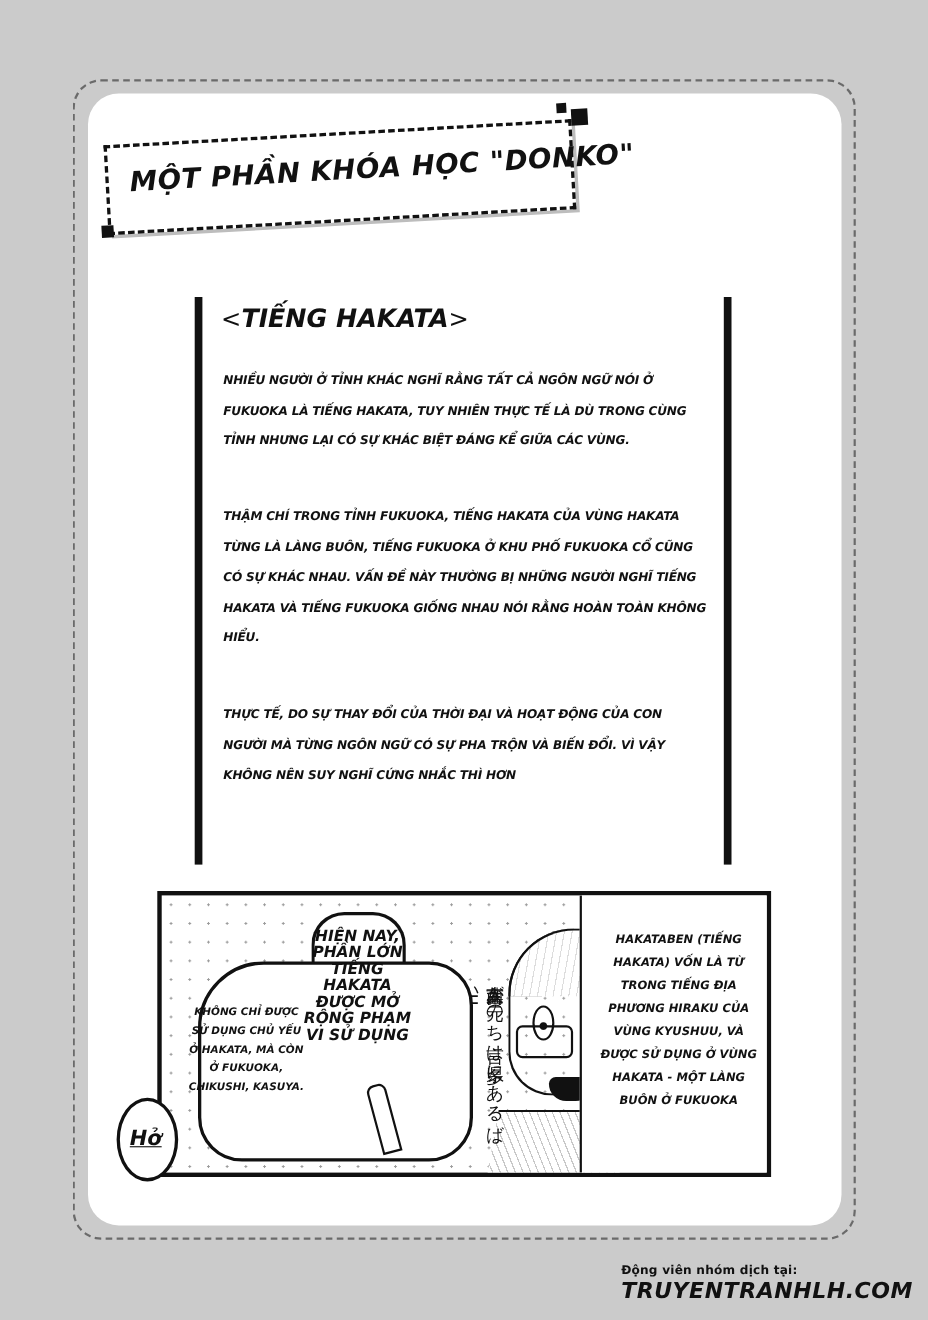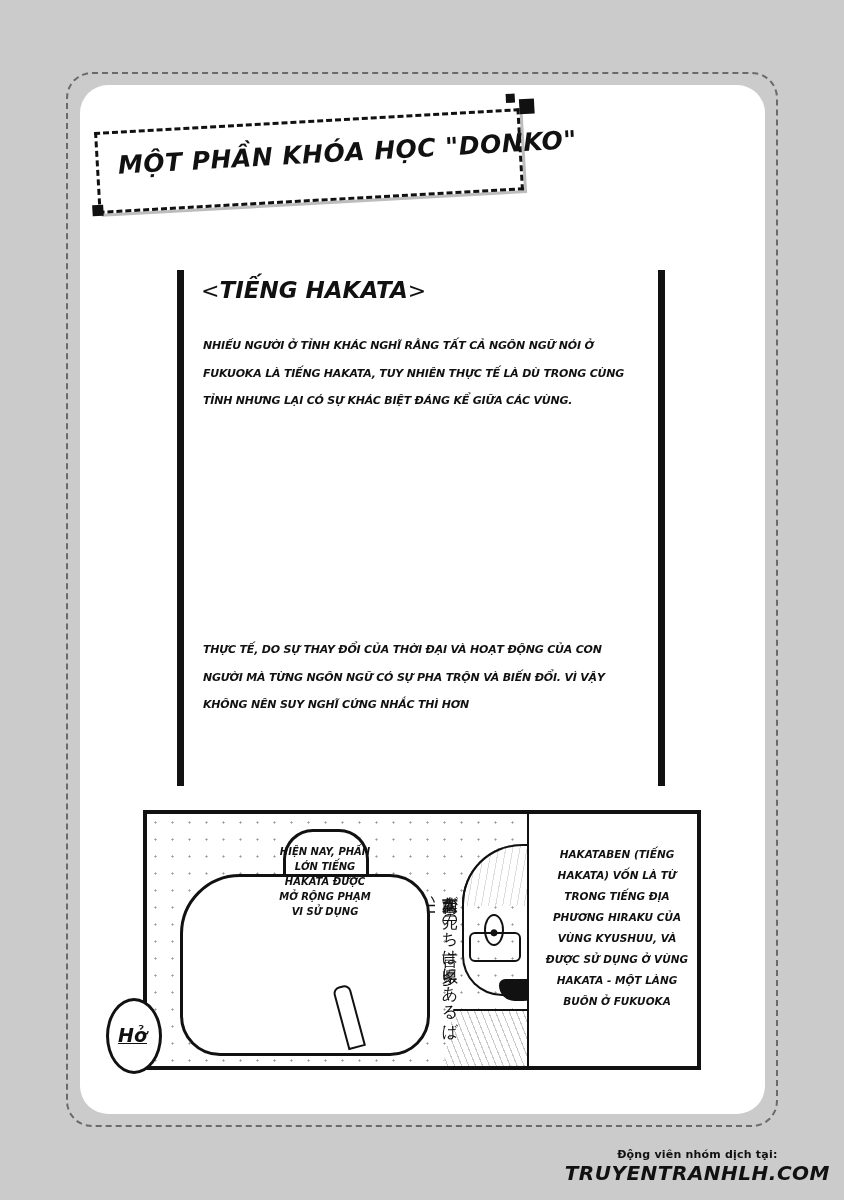--- a/index.html
+++ b/index.html
@@ -145,21 +145,21 @@
       position: absolute;
       font-weight: bold;
       font-style: italic;
       color: #111;
       text-align: center;
       text-transform: uppercase;
     }
     .bt-top {
       left: 128px; top: 30px;
       width: 100px;
-      font-size: 10px;
+      font-size: 14px;
       line-height: 15px;
     }
     .bt-big {
       left: 22px; top: 98px;
       width: 110px;
       font-size: 9.5px;
       line-height: 17px;
     }
     .bt-right {
       left: 395px; top: 30px;
@@ -248,21 +248,21 @@
       left: 340px; top: 985px;
       width: 14px; height: 60px;
       border: 2px solid #111;
       border-radius: 7px 7px 0 0;
       background: #fff;
       transform: rotate(-15deg);
     }
     .credit {
       position: absolute;
       right: 14px; top: 1148px;
-      text-align: center;
+      text-align: left;
       color: #111;
     }
     .credit-line1 {
       font-size: 11px;
       font-weight: bold;
       letter-spacing: 0.2px;
     }
     .credit-line2 {
       font-size: 20px;
       font-weight: bold;
@@ -285,35 +285,37 @@
   <div class="title-text">Một phần khóa học "Donko"</div>
 </div>
 
 <div class="text-section">
   <div class="bar-left"></div>
   <div class="bar-right"></div>
   <div class="section-heading">
     <span class="angle">&lt;</span><span>Tiếng Hakata</span><span class="angle">&gt;</span>
   </div>
   <div class="para p1">Nhiều người ở tỉnh khác nghĩ rằng tất cả ngôn ngữ nói ở Fukuoka là tiếng Hakata, tuy nhiên thực tế là dù trong cùng tỉnh nhưng lại có sự khác biệt đáng kể giữa các vùng.</div>
+  <div class="para p2">Thậm chí trong tỉnh Fukuoka, tiếng Hakata của vùng Hakata từng là làng buôn, tiếng Fukuoka ở khu phố Fukuoka cổ cũng có sự khác nhau. Vấn đề này thường bị những người nghĩ tiếng Hakata và tiếng Fukuoka giống nhau nói rằng hoàn toàn không hiểu.</div>
   <div class="para p3">Thực tế, do sự thay đổi của thời đại và hoạt động của con người mà từng ngôn ngữ có sự pha trộn và biến đổi. Vì vậy không nên suy nghĩ cứng nhắc thì hơn</div>
 </div>
 
 <div class="panel">
   <div class="char-hair"></div>
   <div class="char-head" style="background:transparent;border-top:none;"></div>
   <div class="eye"></div>
   <div class="glasses"></div>
   <div class="mouth"></div>
   <div class="collar"></div>
   <div class="jp-text">商人言葉が元のち言は多県にあるばい!!</div>
   <div class="bubble bubble-top"></div>
   <div class="bubble bubble-big"></div>
   <div class="bubble-top-cover"></div>
   <div class="bubble-text bt-top">Hiện nay, phần lớn tiếng Hakata được mở rộng phạm vi sử dụng</div>
+  <div class="bubble-text bt-big">Không chỉ được sử dụng chủ yếu ở Hakata, mà còn ở Fukuoka, Chikushi, Kasuya.</div>
   <div class="panel-right"></div>
   <div class="bubble-text bt-right">Hakataben (tiếng Hakata) vốn là từ trong tiếng địa phương Hiraku của vùng Kyushuu, và được sử dụng ở vùng Hakata - một làng buôn ở Fukuoka</div>
 </div>
 
 <div class="finger"></div>
 <div class="bubble-ho"></div>
 <div class="ho-text">Hở</div>
 
 <div class="credit">
   <div class="credit-line1">Động viên nhóm dịch tại:</div>

